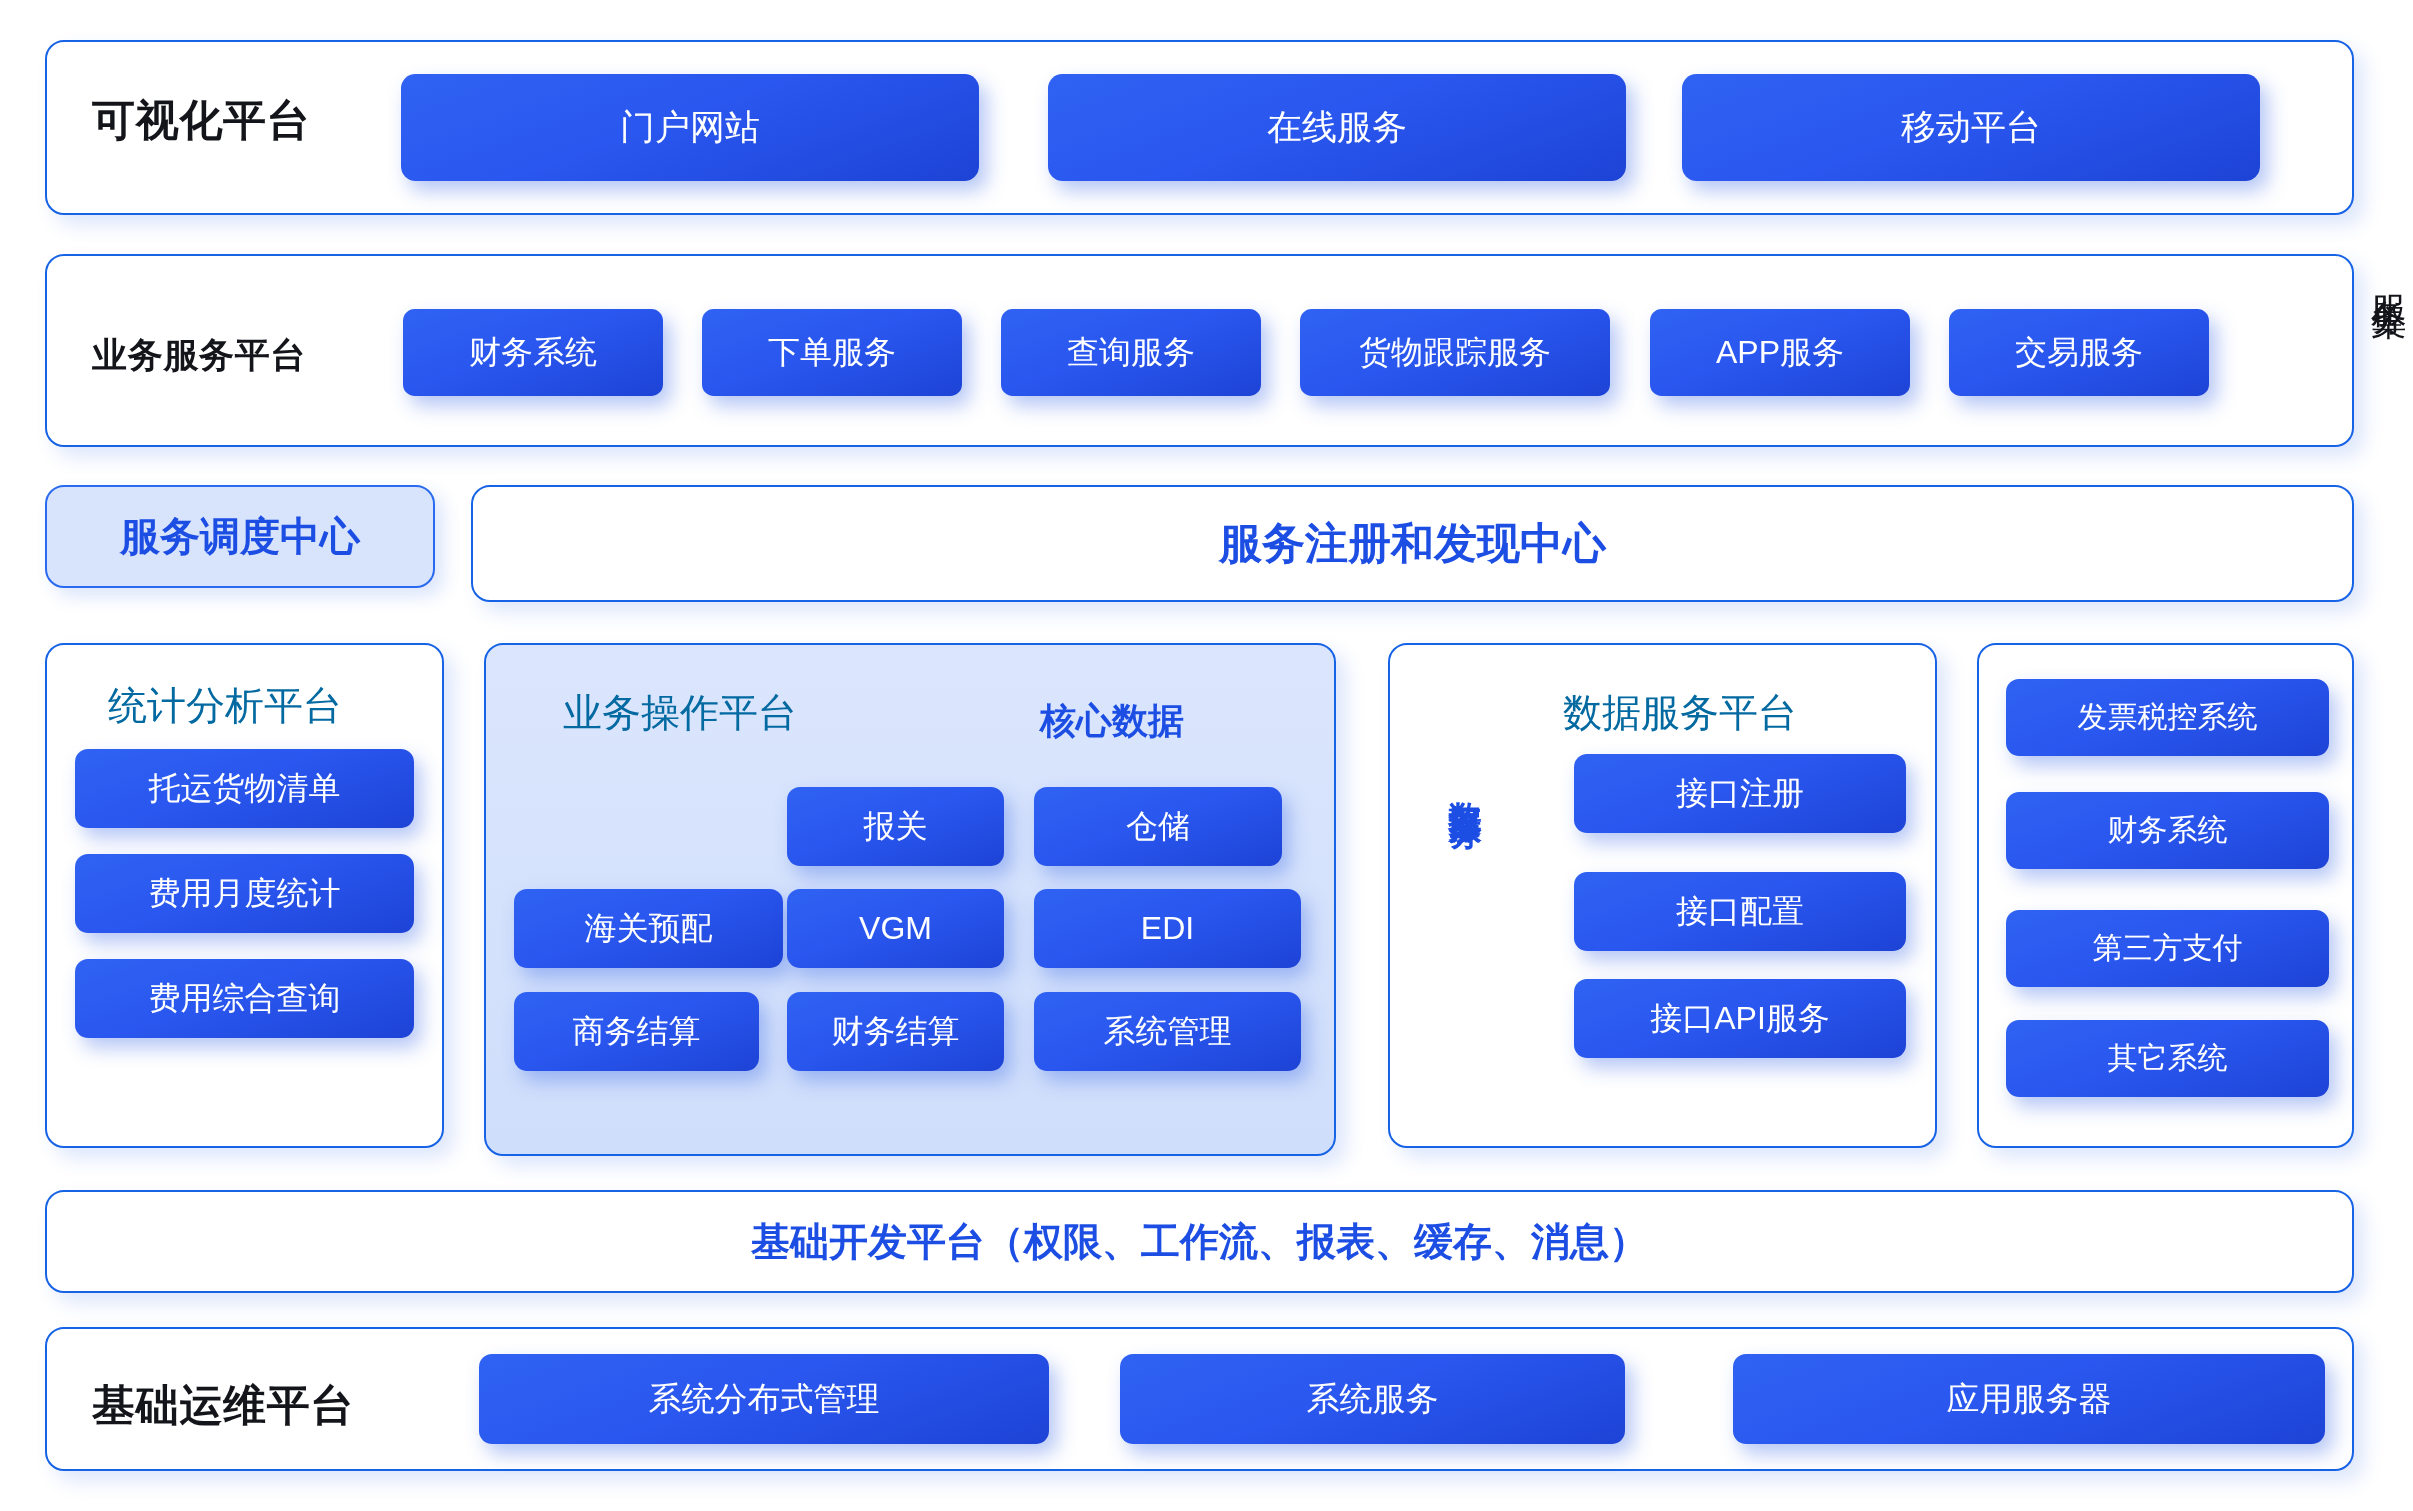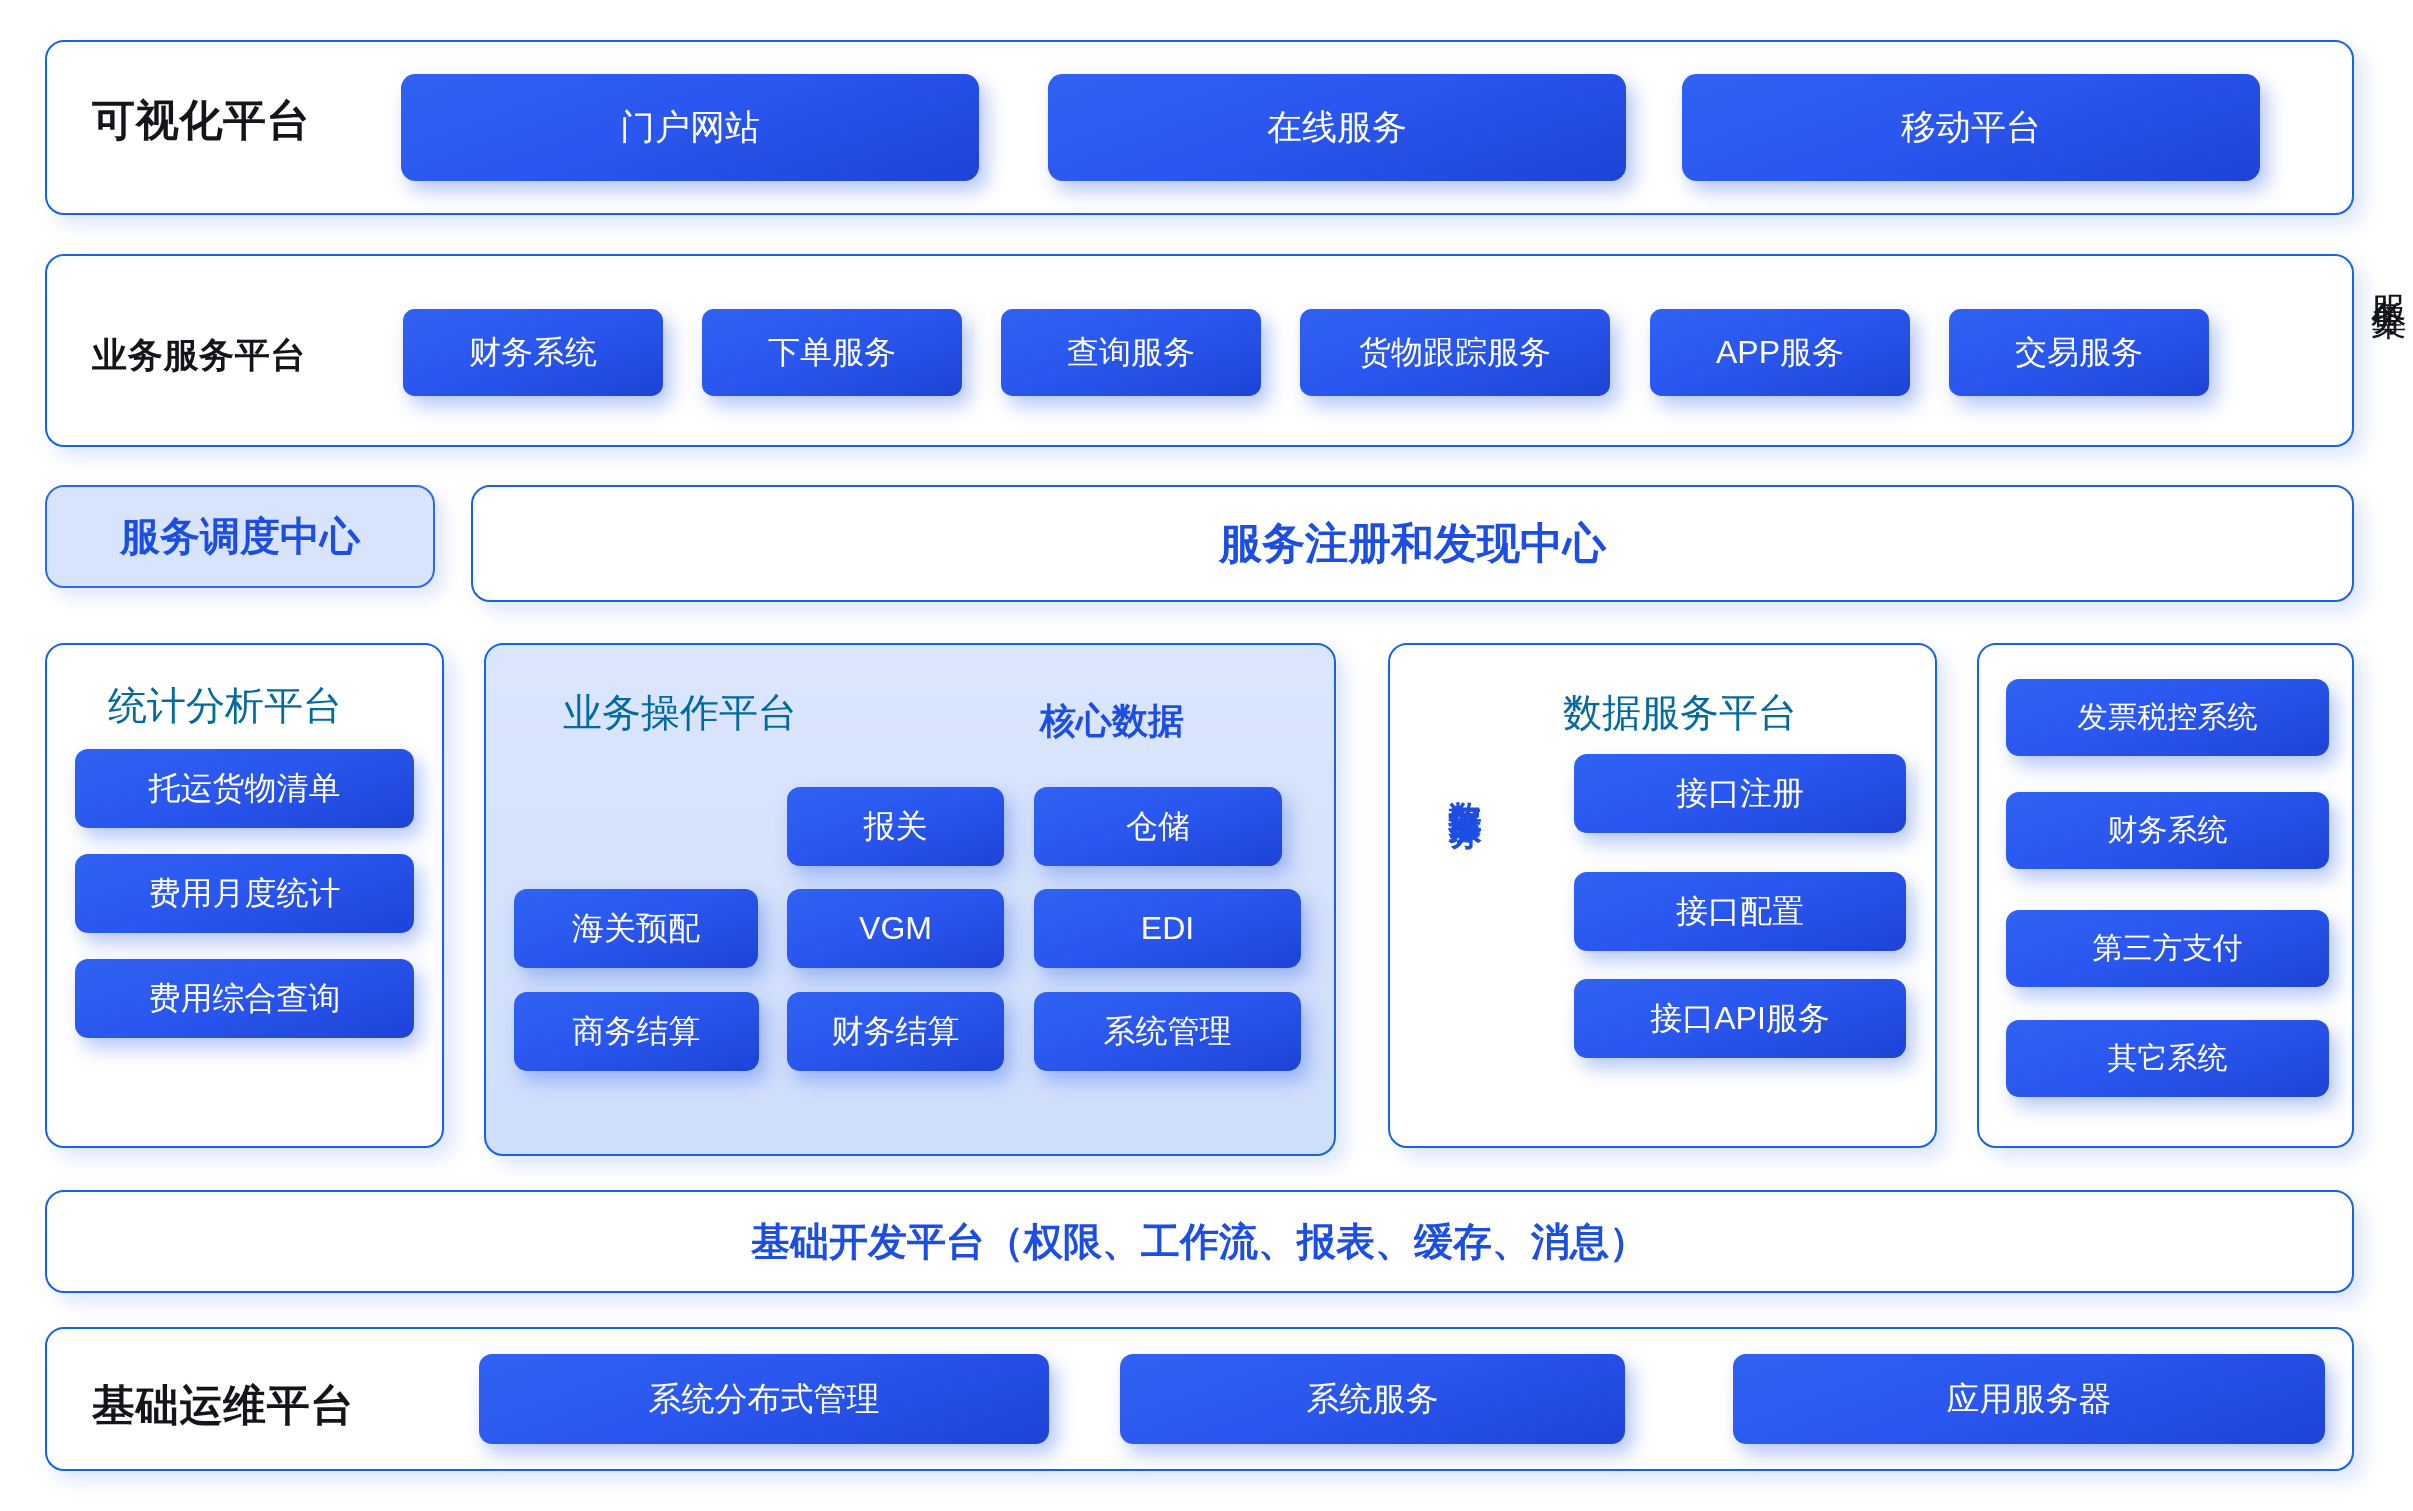--- a/index.html
+++ b/index.html
@@ -165,21 +165,21 @@
   <div class="tile c1-tile" style="top:854px;">费用月度统计</div>
   <div class="tile c1-tile" style="top:959px;">费用综合查询</div>
 
   <div class="panel tinted" id="col2"></div>
   <div class="col-title" id="col2-title">业务操作平台</div>
   <div class="col-title" id="col2-core">核心数据</div>
 
   <div class="tile c2-tile" style="left:787px;top:787px;width:217px;">报关</div>
   <div class="tile c2-tile" style="left:1034px;top:787px;width:248px;">仓储</div>
 
-  <div class="tile c2-tile" style="left:514px;top:889px;width:244px;">海关预配</div>
+  <div class="tile c2-tile" style="left:514px;top:889px;width:269px;">海关预配</div>
   <div class="tile c2-tile" style="left:787px;top:889px;width:217px;">VGM</div>
   <div class="tile c2-tile" style="left:1034px;top:889px;width:267px;">EDI</div>
 
   <div class="tile c2-tile" style="left:514px;top:992px;width:245px;">商务结算</div>
   <div class="tile c2-tile" style="left:787px;top:992px;width:217px;">财务结算</div>
   <div class="tile c2-tile" style="left:1034px;top:992px;width:267px;">系统管理</div>
 
   <div class="panel" id="col3"></div>
   <div class="col-title" id="col3-title">数据服务平台</div>
   <div class="vtext" id="datalabel">数据接口服务</div>

